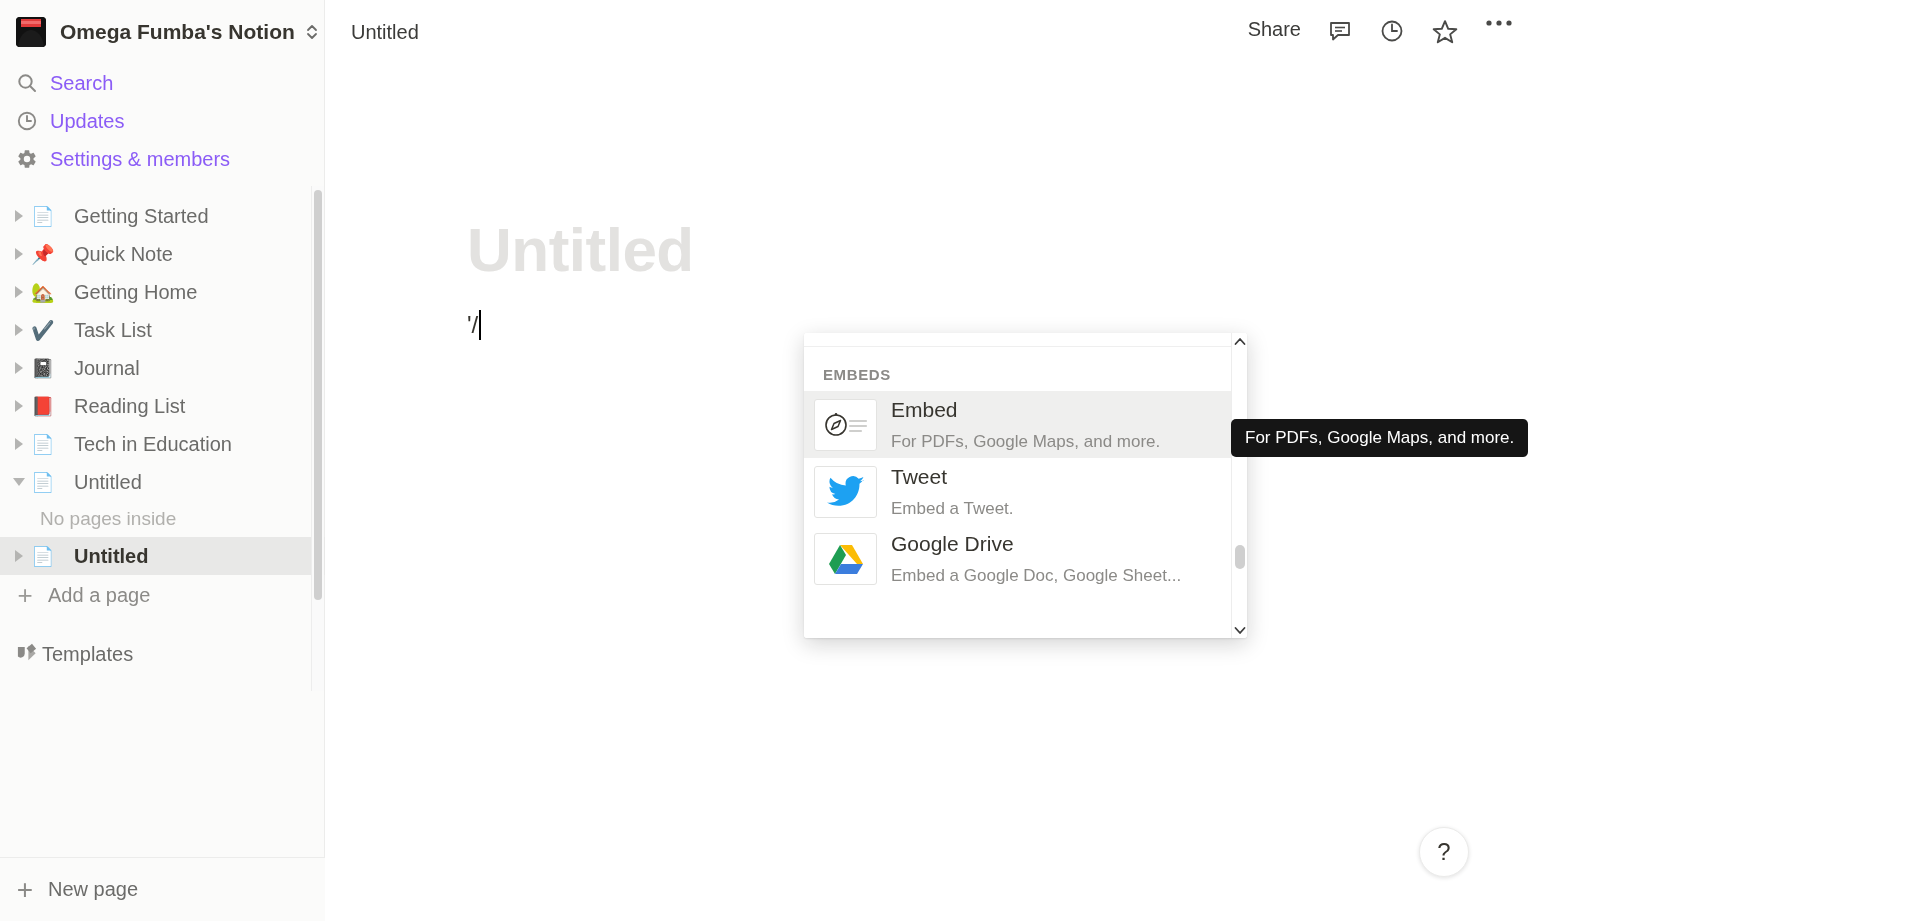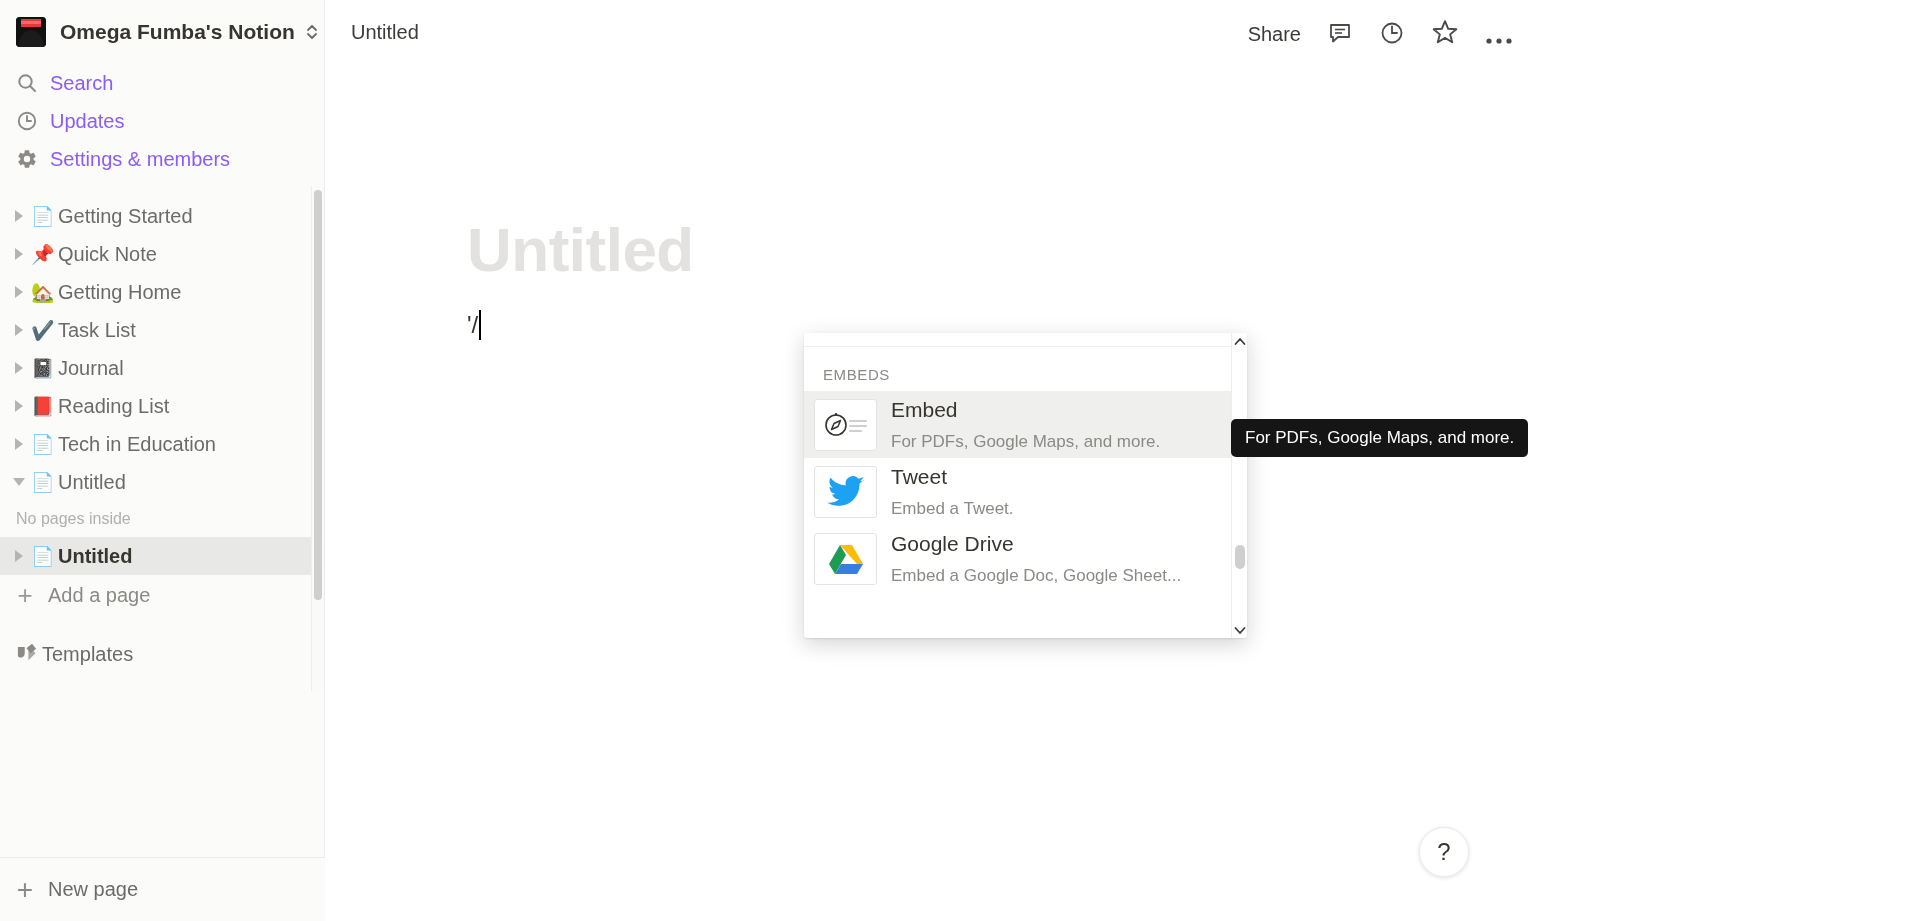--- a/index.html
+++ b/index.html
@@ -63,26 +63,26 @@
   .disclosure {
     width: 22px; flex: 0 0 22px; display: flex; align-items: center; justify-content: center;
   }
   .tri { width: 0; height: 0; border-left: 8px solid #b4b4b2; border-top: 6px solid transparent; border-bottom: 6px solid transparent; }
   .tri.open { border: none; border-top: 8px solid #b4b4b2; border-left: 6px solid transparent; border-right: 6px solid transparent; }
   .page-emoji {
     width: 26px; flex: 0 0 26px; font-size: 19px; line-height: 1;
     display: flex; align-items: center; justify-content: center;
   }
   .page-label {
-    font-size: 20px; color: #6b6b69; margin-left: 2px; white-space: nowrap;
+    font-size: 20px; color: #6b6b69; margin-left: 18px; white-space: nowrap;
   }
   .page-row.selected .page-label { color: #37352f; font-weight: 700; }
   .nopages {
-    font-size: 16px; color: #b1b0ad;
-    padding-left: 16px; height: 36px; display: flex; align-items: center;
+    font-size: 19px; color: #b1b0ad;
+    padding-left: 40px; height: 36px; display: flex; align-items: center;
   }
   .addpage {
     display: flex; align-items: center; height: 40px; padding-left: 12px;
     cursor: pointer;
   }
   .addpage .plus { width: 26px; flex: 0 0 26px; text-align: center; font-size: 26px; color: #9b9a97; line-height: 22px; font-weight: 300; }
   .addpage .lbl { font-size: 20px; color: #8b8a87; margin-left: 10px; }
 
   .templates-row {
     display: flex; align-items: center; height: 42px; padding-left: 16px;
@@ -109,21 +109,21 @@
   #sidebar-bottom .plus { width: 26px; text-align: center; font-size: 28px; color: #8b8a87; font-weight: 300; line-height: 24px; }
   #sidebar-bottom .lbl { font-size: 20px; color: #6b6b69; margin-left: 10px; }
 
   
   #main { position: relative; flex: 1; height: 921px; background: #fff; }
   #topbar {
     height: 64px; display: flex; align-items: center;
     padding: 0 22px 0 26px;
   }
   #doc-crumb { font-size: 20px; color: #3b3b39; cursor: pointer; }
-  #topbar-right { margin-left: auto; display: flex; align-items: flex-end; gap: 26px; }
+  #topbar-right { margin-left: auto; display: flex; align-items: flex-start; gap: 26px; }
   .tb-btn { cursor: pointer; display: flex; align-items: center; justify-content: center; }
   #share-btn { font-size: 20px; color: #3b3b39; }
 
   #doc-area { position: relative; padding-left: 142px; }
   #doc-title {
     font-size: 62px; font-weight: 700; color: #e3e2e0;
     line-height: 1.1; margin-top: 152px; letter-spacing: -0.5px;
     cursor: text;
   }
   #doc-line {
@@ -145,20 +145,21 @@
     overflow: hidden;
   }
   #slash-top-strip { height: 14px; border-bottom: 1px solid #efefef; background: #fff; }
   #slash-list {
     position: absolute; top: 15px; left: 0; width: 427px; height: 290px;
     overflow: hidden; background: #fff;
   }
   .section-head {
     font-size: 15px; color: #8b8a87; letter-spacing: .6px;
     padding: 18px 0 8px 19px;
+    font-weight: bold;
   }
   .menu-item {
     display: flex; align-items: center;
     height: 67px; padding-left: 10px; cursor: pointer;
   }
   .menu-item.active { background: #efefee; }
   .mi-thumb {
     width: 63px; height: 52px; flex: 0 0 63px;
     border: 1px solid #e3e3e1; border-radius: 3px; background: #fff;
     display: flex; align-items: center; justify-content: center;

